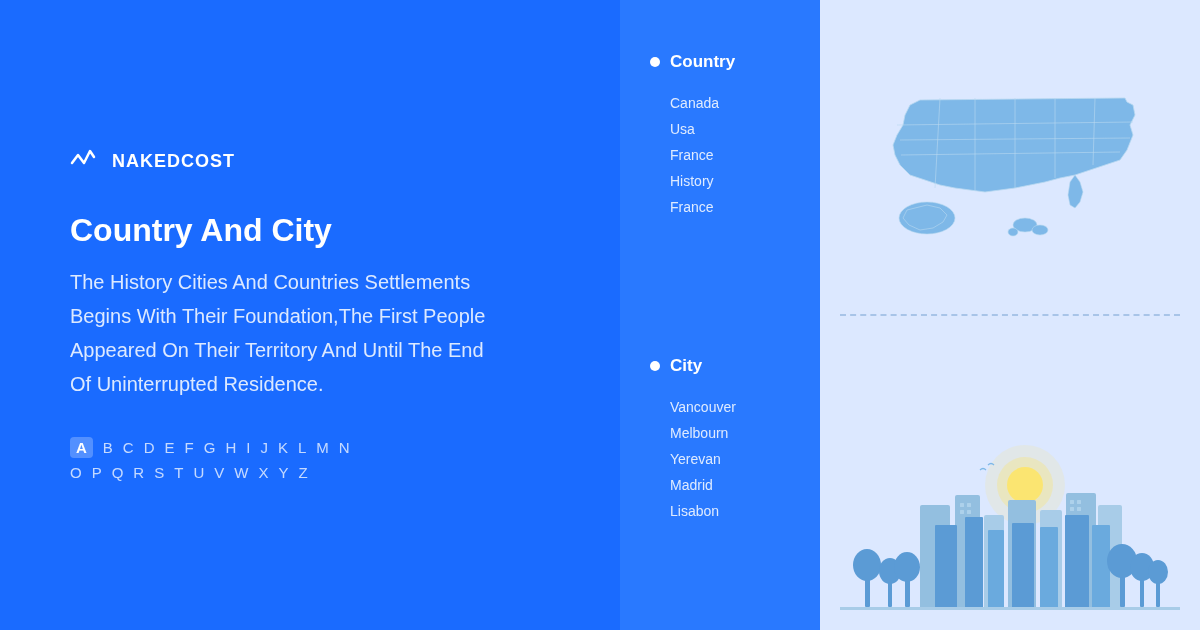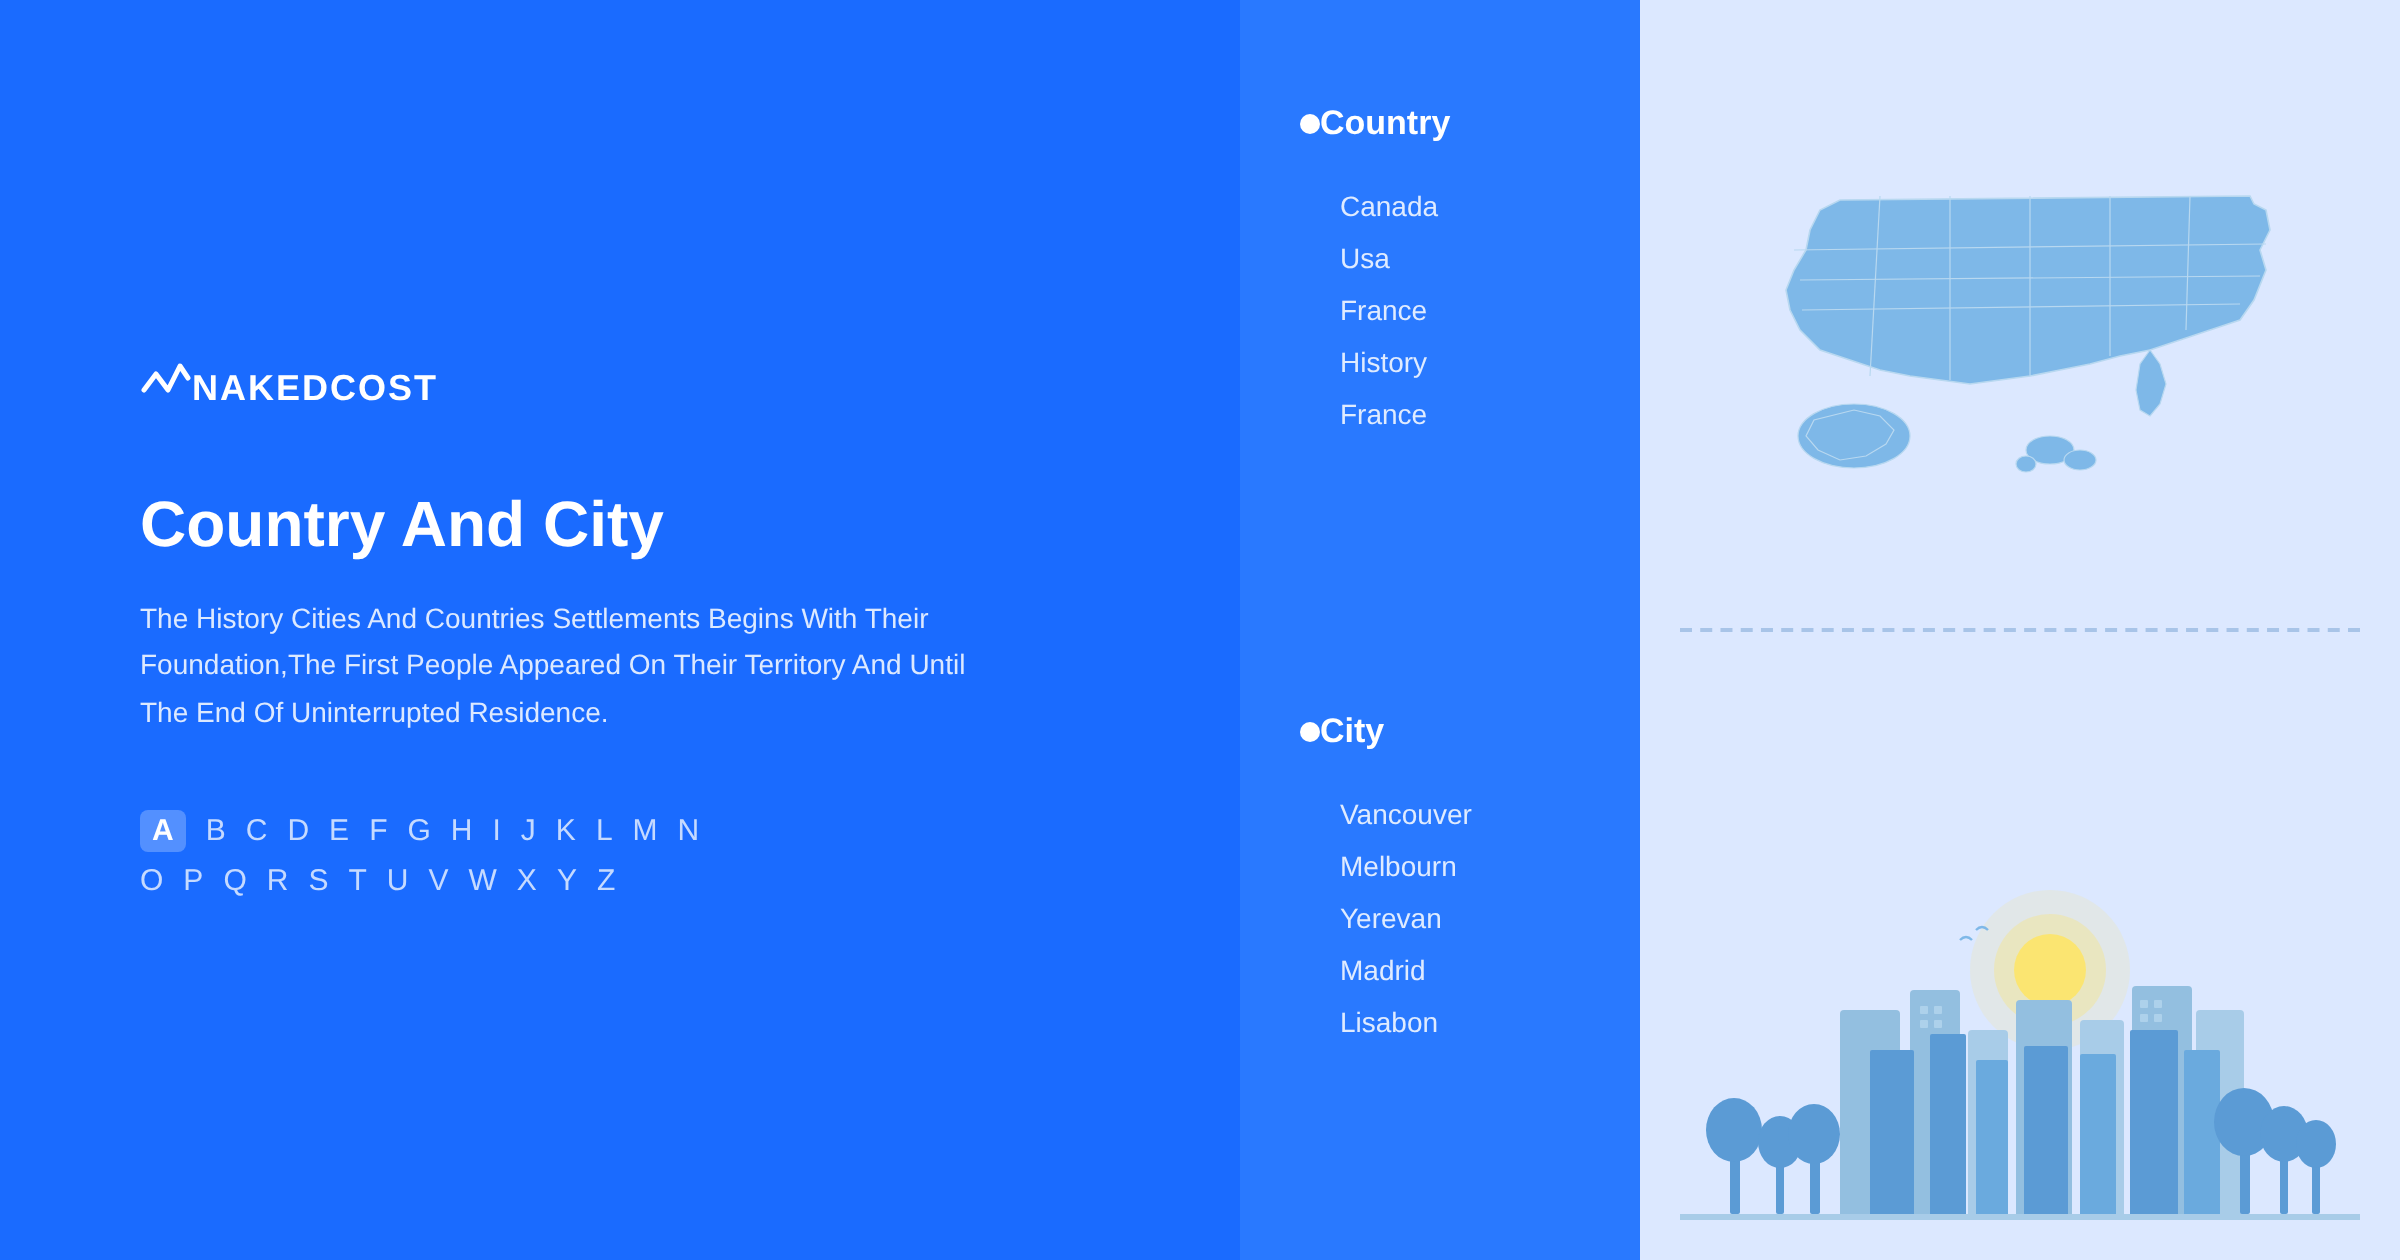--- a/index.html
+++ b/index.html
@@ -18,21 +18,21 @@
       background: #1a6bff;
       display: flex;
       flex-direction: column;
       justify-content: center;
       padding: 60px 70px;
     }
 
     .logo {
       display: flex;
       align-items: center;
-      gap: 0;
+      gap: 16px;
       margin-bottom: 36px;
     }
 
     .logo-icon {
       color: white;
       font-size: 22px;
       font-weight: bold;
     }
 
     .logo-text {
@@ -45,21 +45,21 @@
     .main-title {
       color: white;
       font-size: 32px;
       font-weight: 700;
       margin-bottom: 16px;
       line-height: 1.2;
     }
 
     .main-description {
       color: rgba(255,255,255,0.85);
-      font-size: 14px;
+      font-size: 20px;
       line-height: 1.7;
       margin-bottom: 36px;
       max-width: 430px;
     }
 
     .alphabet-section {
       display: flex;
       flex-direction: column;
       gap: 6px;
     }
@@ -101,20 +101,21 @@
     }
 
     .middle-bottom {
       flex: 1;
       padding: 30px 30px;
     }
 
     .section-header {
       display: flex;
       align-items: center;
+      gap: 10px;
       margin-bottom: 18px;
     }
 
     .section-dot {
       width: 10px;
       height: 10px;
       border-radius: 50%;
       background: white;
       flex-shrink: 0;
     }

